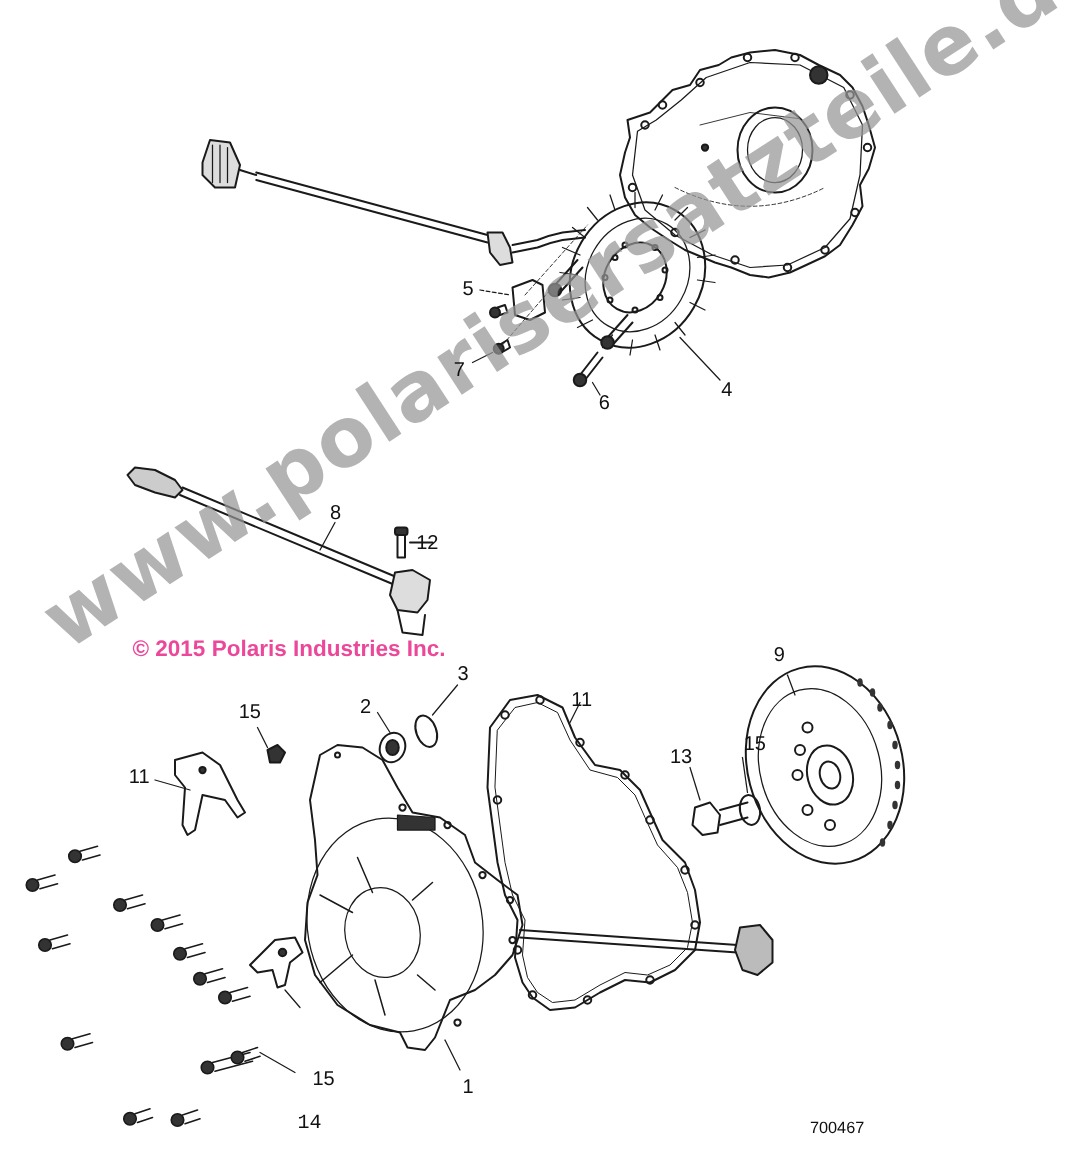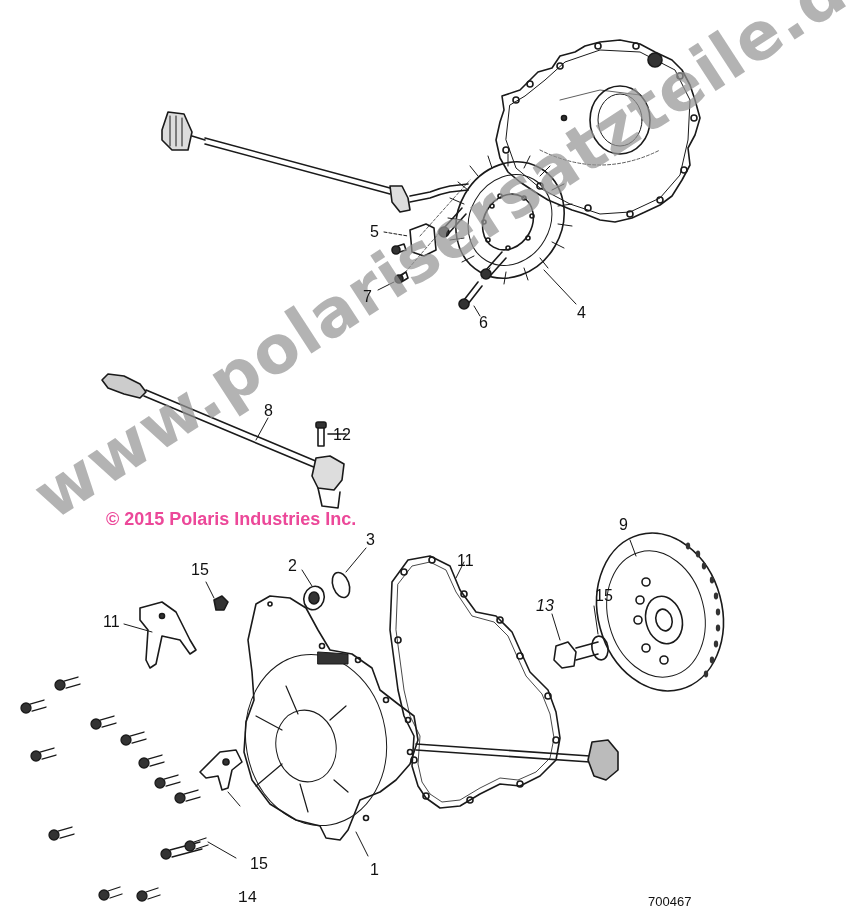--- a/index.html
+++ b/index.html
@@ -284,21 +284,21 @@
   <span class="callout" style="left:479px;top:315px;">6</span>
   <span class="callout" style="left:577px;top:305px;">4</span>
   <span class="callout" style="left:264px;top:403px;">8</span>
   <span class="callout" style="left:333px;top:427px;">12</span>
   <span class="callout" style="left:366px;top:532px;">3</span>
   <span class="callout" style="left:288px;top:558px;">2</span>
   <span class="callout" style="left:191px;top:562px;">15</span>
   <span class="callout" style="left:457px;top:553px;">11</span>
   <span class="callout" style="left:619px;top:517px;">9</span>
   <span class="callout" style="left:595px;top:588px;">15</span>
-  <span class="callout" style="left:536px;top:598px;font-style:italic;">13</span>
+  <span class="callout" style="left:536px;top:598px;">13</span>
   <span class="callout" style="left:103px;top:614px;">11</span>
   <span class="callout" style="left:239px;top:856px;margin-left:11px;">15</span>
   <span class="callout" style="left:238px;top:890px;font-family:Liberation Mono, monospace;">14</span>
   <span class="callout" style="left:370px;top:862px;">1</span>
 
   <div class="copyright">© 2015 Polaris Industries Inc.</div>
   <div class="diagram-no">700467</div>
 </div>
 
 </body></html>

